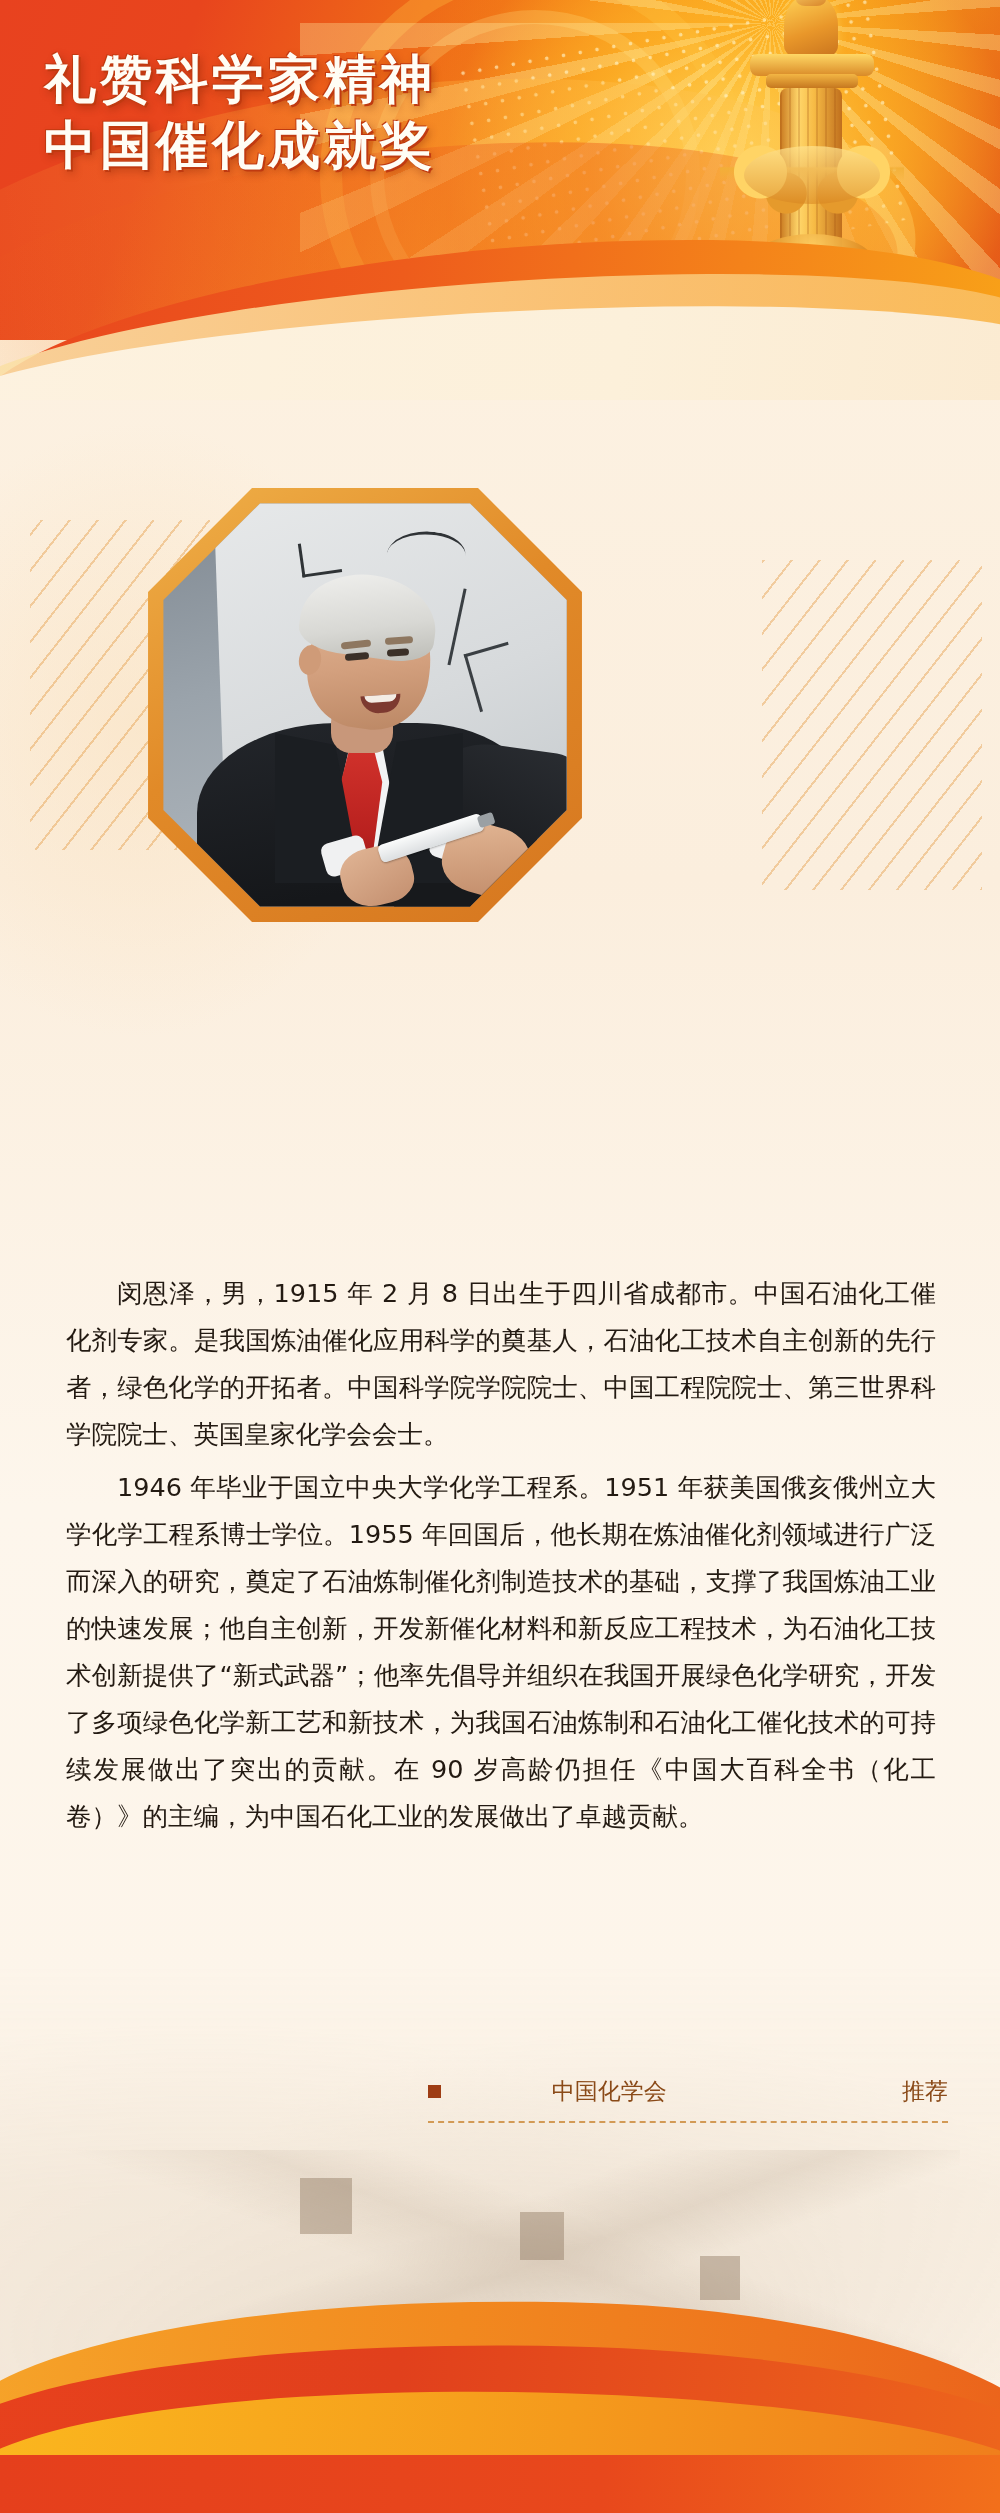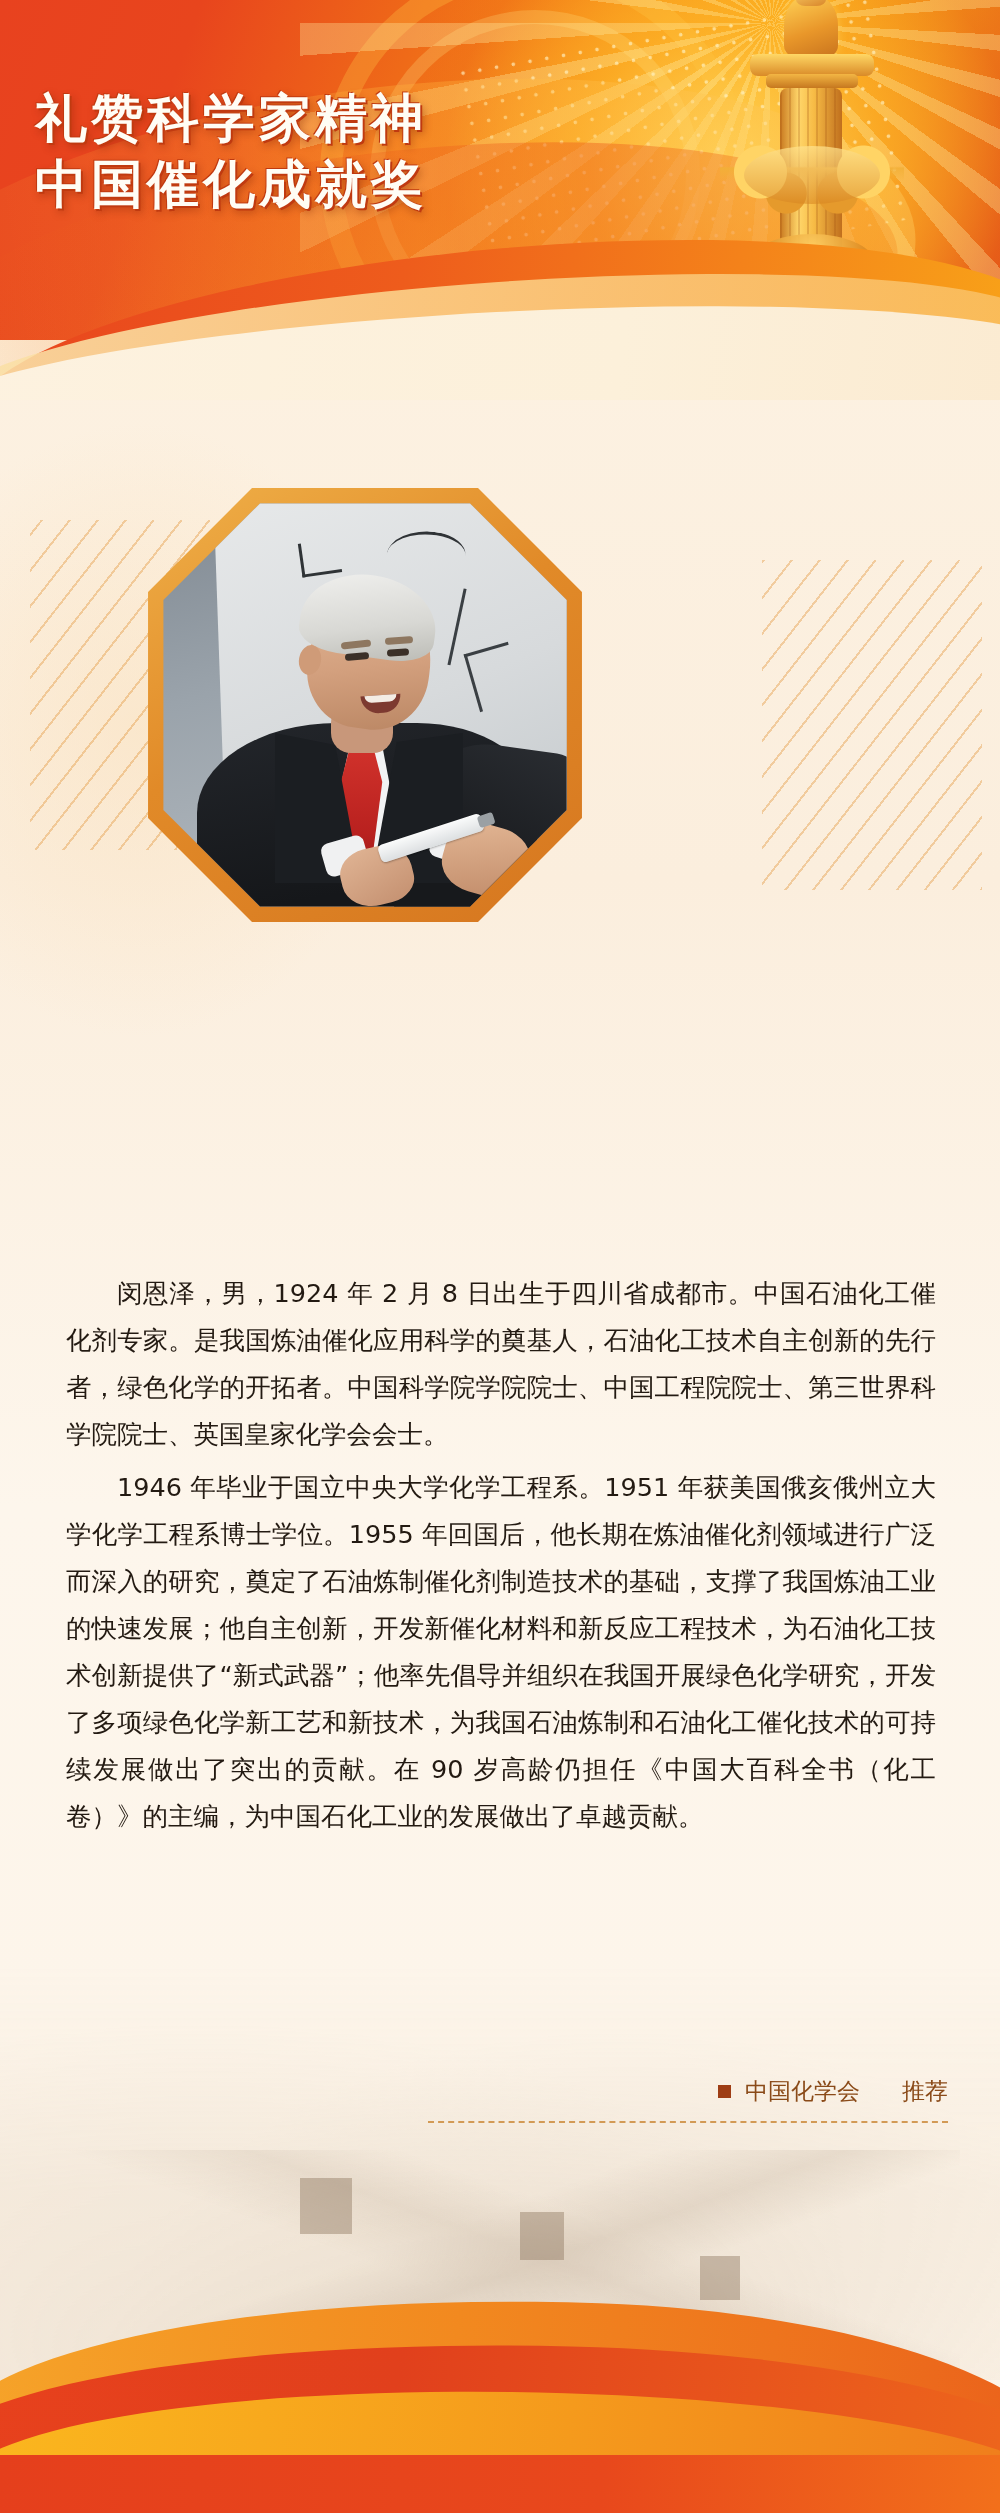--- a/index.html
+++ b/index.html
@@ -185,24 +185,23 @@
     left: 34px; top: 238px;
     width: 128px; height: 80px;
     background: radial-gradient(ellipse at 50% 20%, #ffd165 0%, #e19127 55%, #b9651a 100%);
     border-radius: 50% 50% 36% 36% / 40% 40% 60% 60%;
     opacity: 0.95;
   }
 
   
   .title-block {
     position: absolute;
-    left: 35px; top: 46px;
+    left: 44px; top: 46px;
     width: 560px;
     z-index: 6;
-    margin-top: 39px;
   }
   .title-line {
     font-family: "DejaVu Sans", "Liberation Sans", sans-serif;
     font-weight: bold;
     font-size: 52px;
     line-height: 66px;
     letter-spacing: 4px;
     color: #fffdf5;
     text-shadow:
        2px 2px 0 #c03a10,
@@ -509,21 +508,21 @@
   
   .credit {
     position: absolute;
     right: 52px; top: 2076px;
     width: 520px;
     z-index: 7;
     text-align: right;
   }
   .credit-row {
     display: flex;
-    justify-content: flex-end;
+    justify-content: space-between;
     align-items: center;
     gap: 10px;
     font-size: 23px;
     color: #8a4a18;
     font-family: Liberation Serif, serif;
   }
   .credit-square {
     display: inline-block;
     width: 13px; height: 13px;
     background: #9e3d14;
@@ -668,21 +667,21 @@
       <div class="pb-cuffL"></div>
       <div class="pb-handL"></div>
       <div class="pb-cuffR"></div>
       <div class="pb-handR"></div>
       <div class="pb-marker"></div>
     </div>
   </div>
 
 
   <div class="bio">
-    <p>闵恩泽，男，1924 年 2 月 8 日出生于四川省成都市。中国石油化工催化剂专家。是我国炼油催化应用科学的奠基人，石油化工技术自主创新的先行者，绿色化学的开拓者。中国科学院学院院士、中国工程院院士、第三世界科学院院士、英国皇家化学会会士。</p>
+    <p>闵恩泽，男，1915 年 2 月 8 日出生于四川省成都市。中国石油化工催化剂专家。是我国炼油催化应用科学的奠基人，石油化工技术自主创新的先行者，绿色化学的开拓者。中国科学院学院院士、中国工程院院士、第三世界科学院院士、英国皇家化学会会士。</p>
     <p>1946 年毕业于国立中央大学化学工程系。1951 年获美国俄亥俄州立大学化学工程系博士学位。1955 年回国后，他长期在炼油催化剂领域进行广泛而深入的研究，奠定了石油炼制催化剂制造技术的基础，支撑了我国炼油工业的快速发展；他自主创新，开发新催化材料和新反应工程技术，为石油化工技术创新提供了“新式武器”；他率先倡导并组织在我国开展绿色化学研究，开发了多项绿色化学新工艺和新技术，为我国石油炼制和石油化工催化技术的可持续发展做出了突出的贡献。在 90 岁高龄仍担任《中国大百科全书（化工卷）》的主编，为中国石化工业的发展做出了卓越贡献。</p>
   </div>
 
   <div class="credit">
     <div class="credit-row">
       <span class="credit-square"></span>
       <span>中国化学会</span>
       <span class="credit-gap"></span>
       <span>推荐</span>
     </div>

